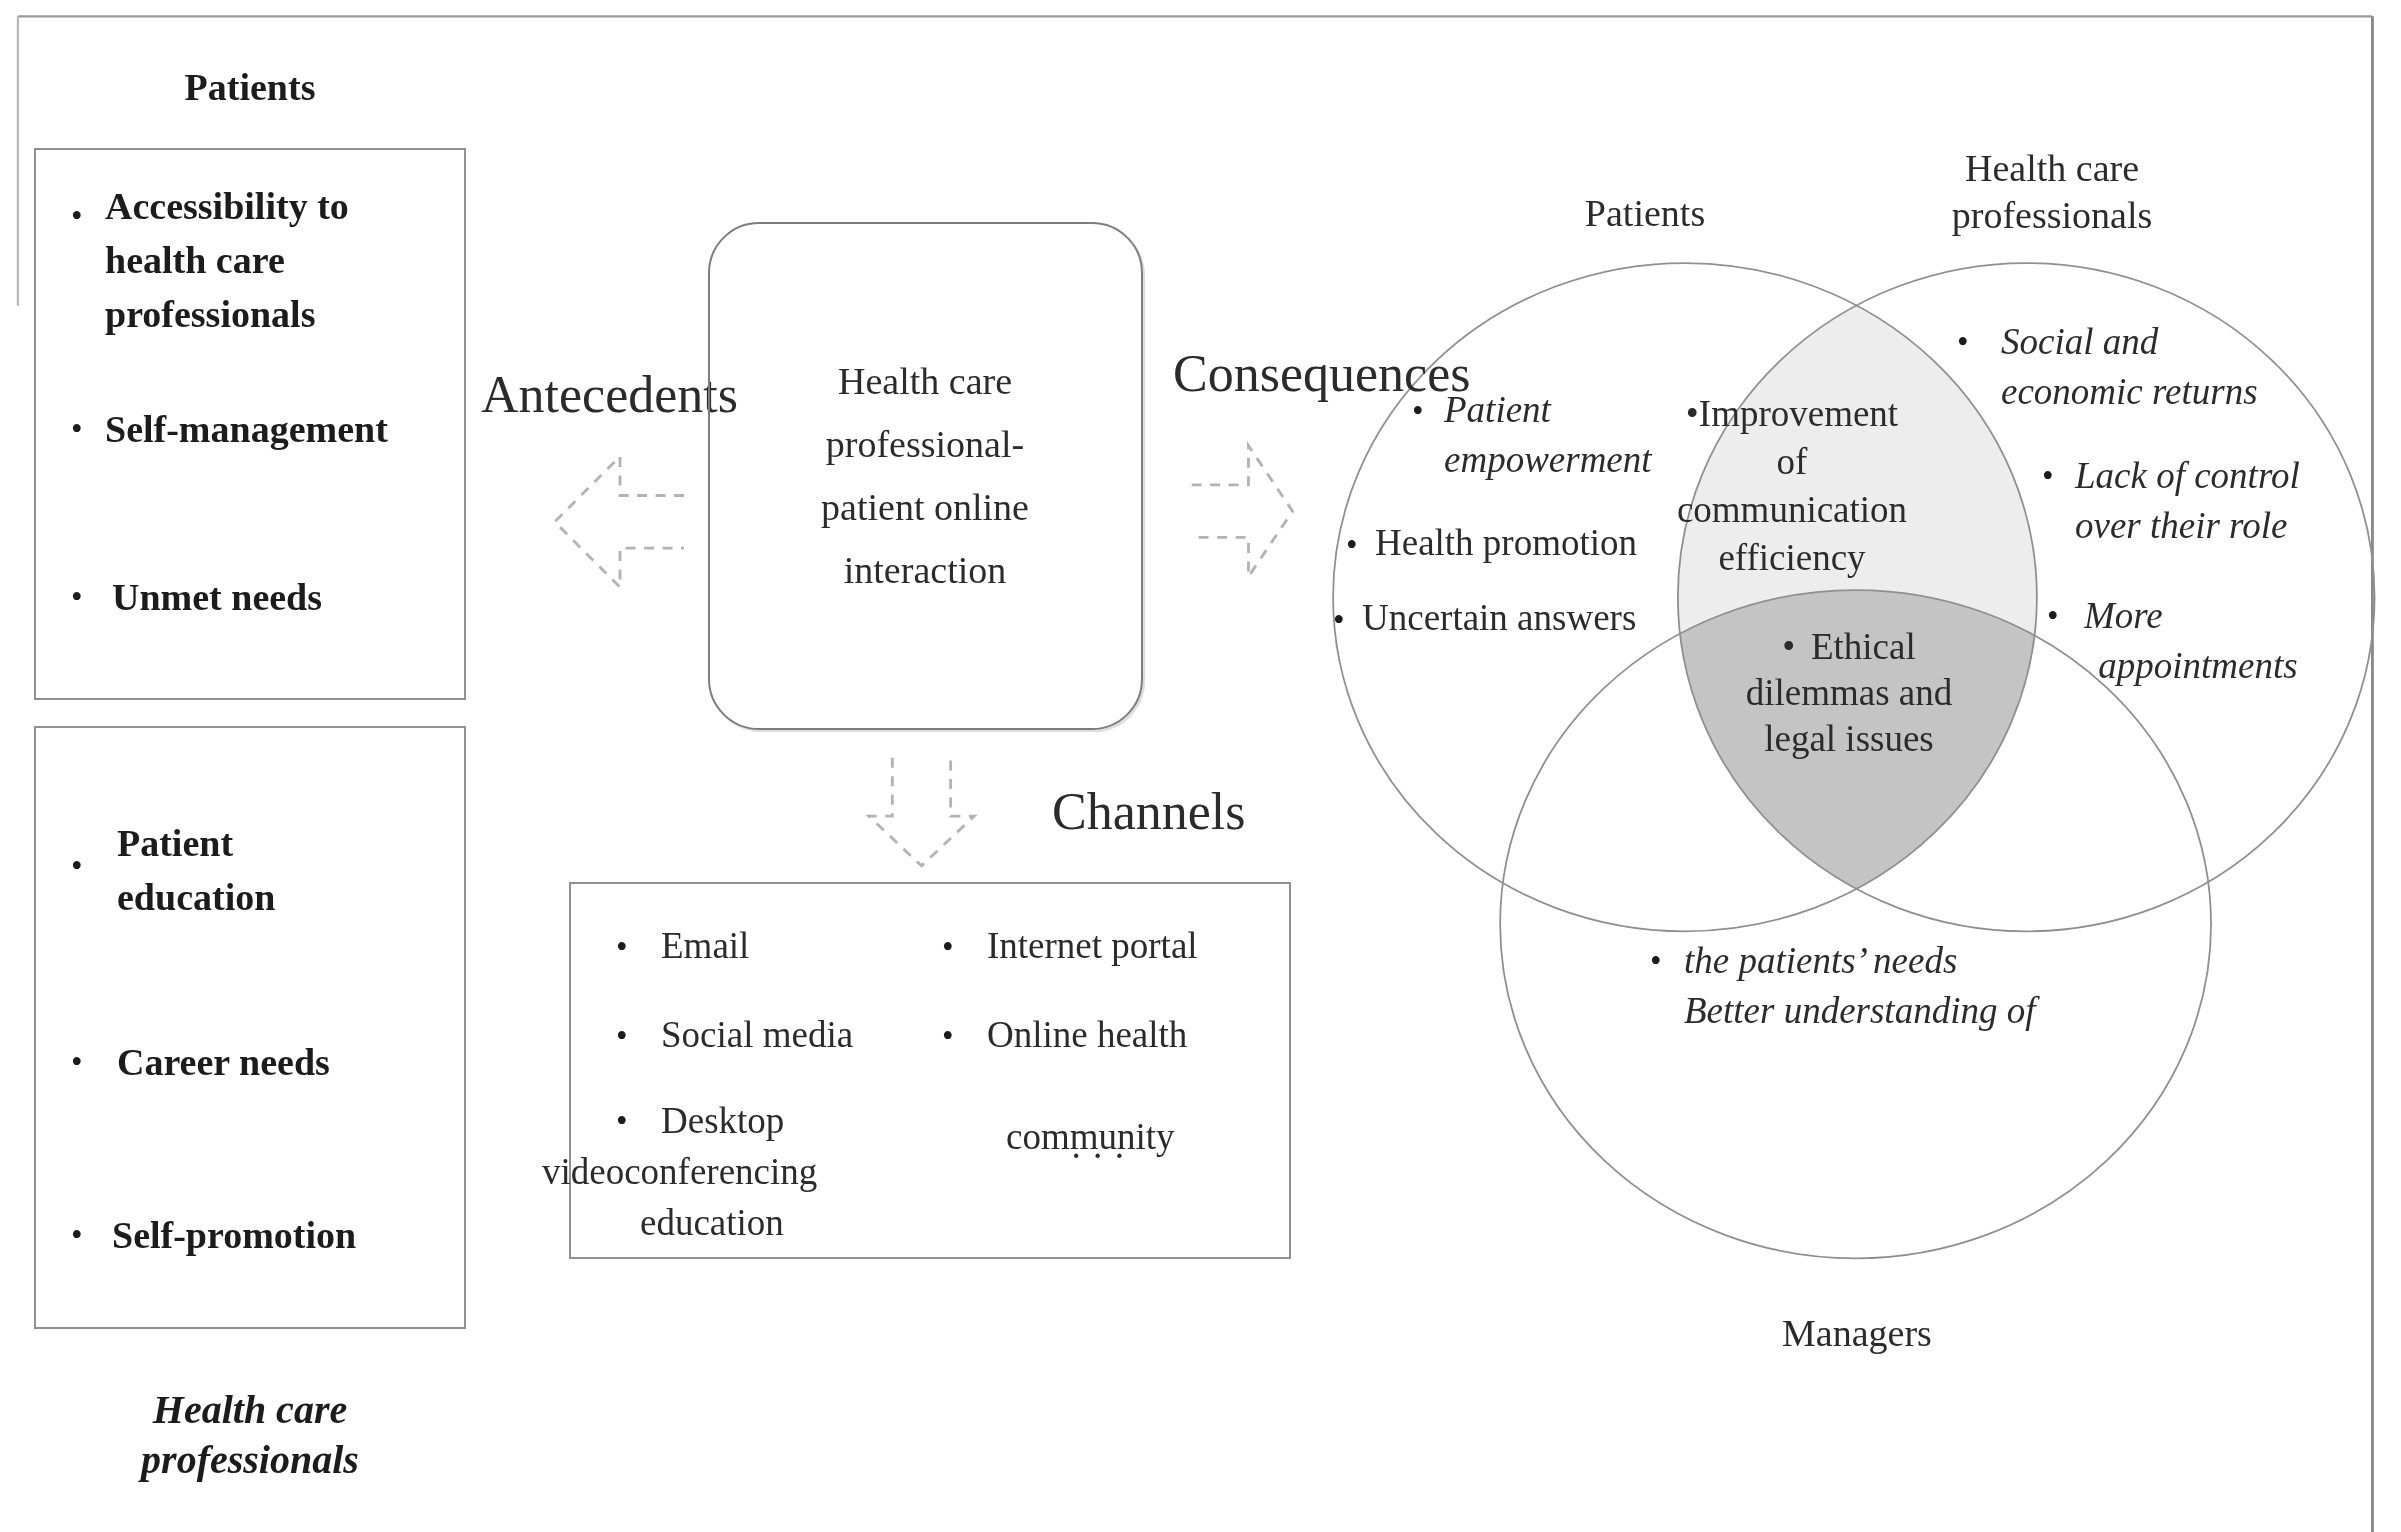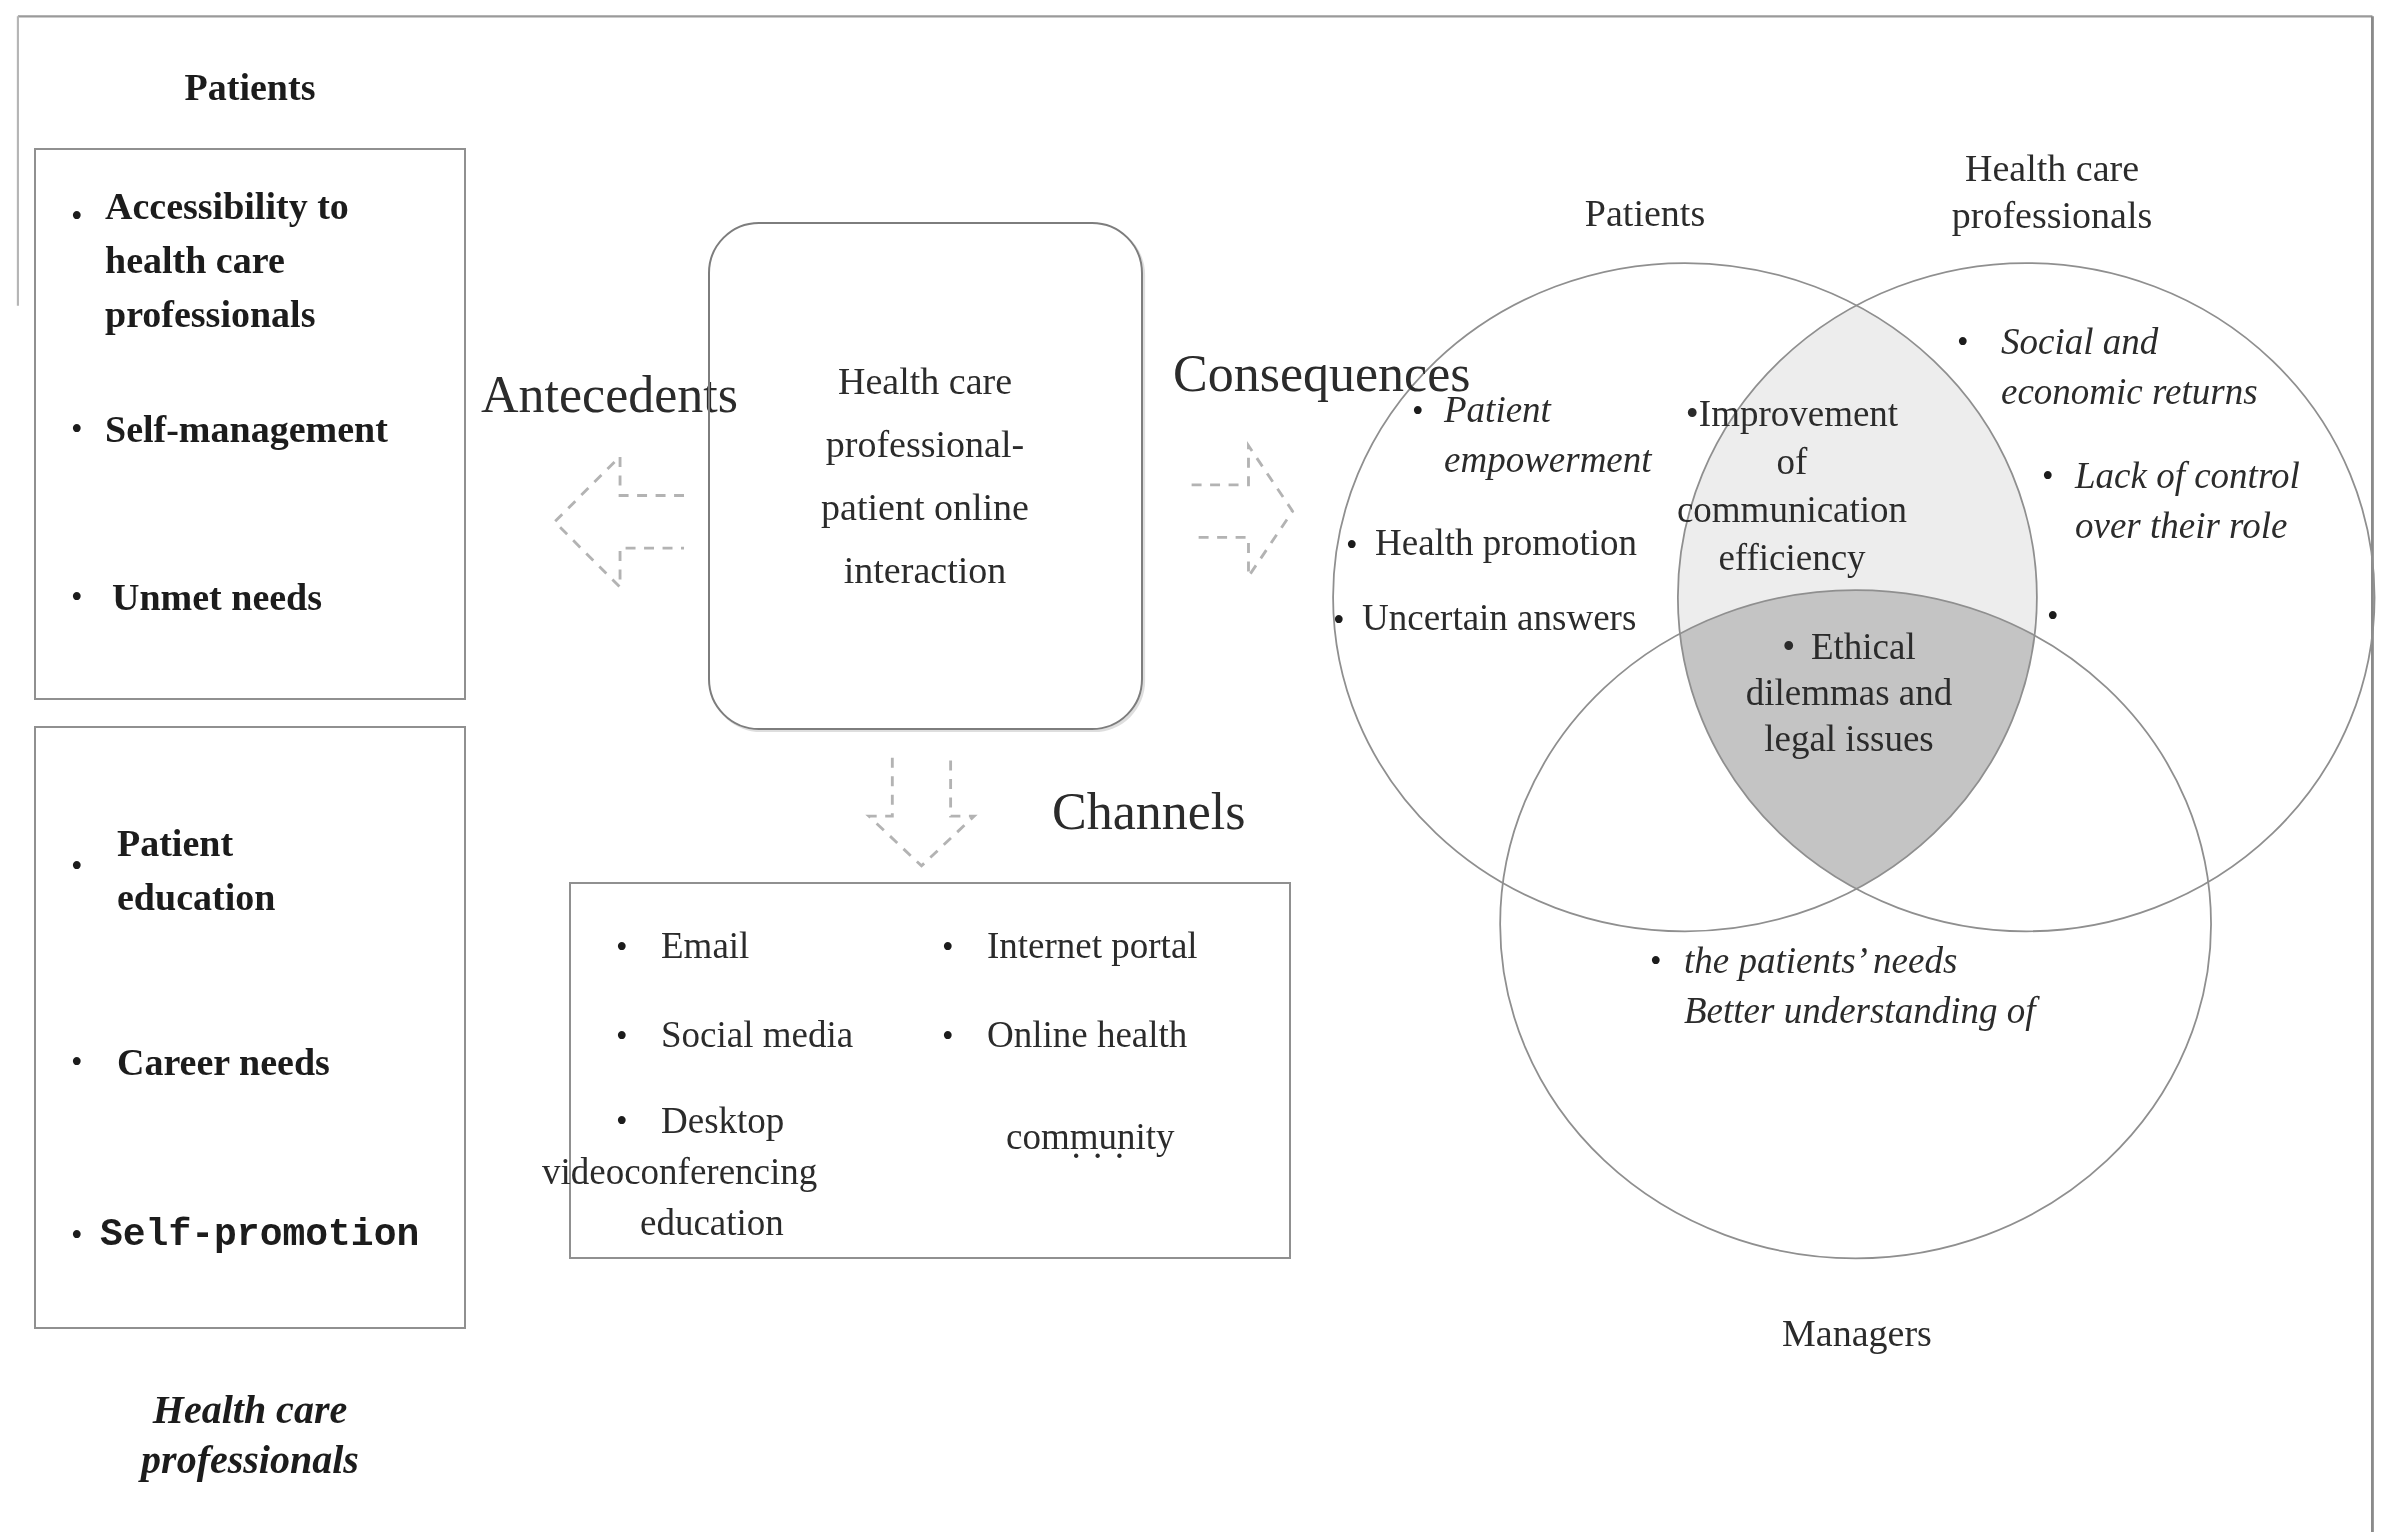--- a/index.html
+++ b/index.html
@@ -104,21 +104,21 @@
   <span class="dot" style="left:71px;top:848px;">•</span>
   <div class="tb f54 bold lh76" style="left:117px;top:816px;">
     <div>Patient</div>
     <div>education</div>
   </div>
 
   <span class="dot" style="left:71px;top:1044px;">•</span>
   <div class="tb f54 bold" style="left:117px;top:1040px;text-align:center;">Career needs</div>
 
   <span class="dot" style="left:71px;top:1217px;">•</span>
-  <div class="tb f54 bold" style="left:100px;top:1213px;font-family:Liberation Mono, monospace;">Self-promotion</div>
+  <div class="tb f54 bold" style="left:112px;top:1213px;">Self-promotion</div>
 
   <div class="tb ctr f56 bold lh70" style="left:250px;top:1385px;">
     <div>Health care</div>
     <div>professionals</div>
   </div>
 
   <div class="tb f58" style="left:481px;top:364px;">Antecedents</div>
   <div class="tb f58" style="left:1173px;top:343px;">Consequences</div>
   <div class="tb f58" style="left:1052px;top:781px;">Channels</div>
 
@@ -184,20 +184,24 @@
     <div>economic returns</div>
   </div>
 
   <span class="dot" style="left:2042px;top:458px;">•</span>
   <div class="tb f52 lh70" style="left:2075px;top:451px;">
     <div>Lack of control</div>
     <div>over their role</div>
   </div>
 
   <span class="dot" style="left:2047px;top:598px;">•</span>
+  <div class="tb f52 lh70" style="left:2084px;top:591px;">
+    <div>More</div>
+    <div style="margin-left:14.2px;">appointments</div>
+  </div>
 
   <div class="tb ctr f52 lh64" style="left:1849px;top:624px;">
     <div><span style="margin-right:15.6px;">•</span><span>Ethical</span></div>
     <div>dilemmas and</div>
     <div>legal issues</div>
   </div>
 
   <span class="dot" style="left:1650px;top:943px;">•</span>
   <div class="tb f52 lh70" style="left:1684px;top:936px;">
     <div>the patients’ needs</div>

